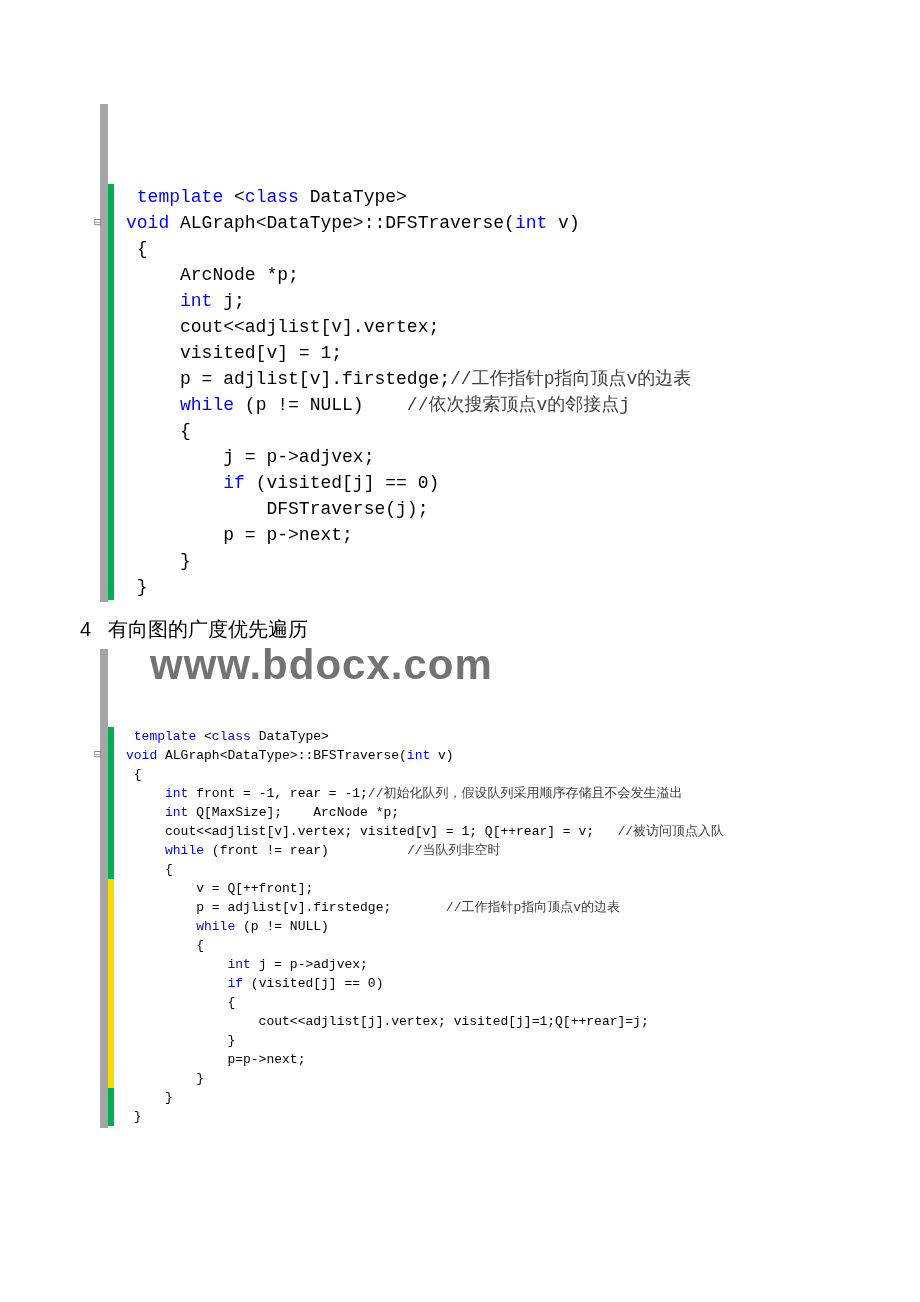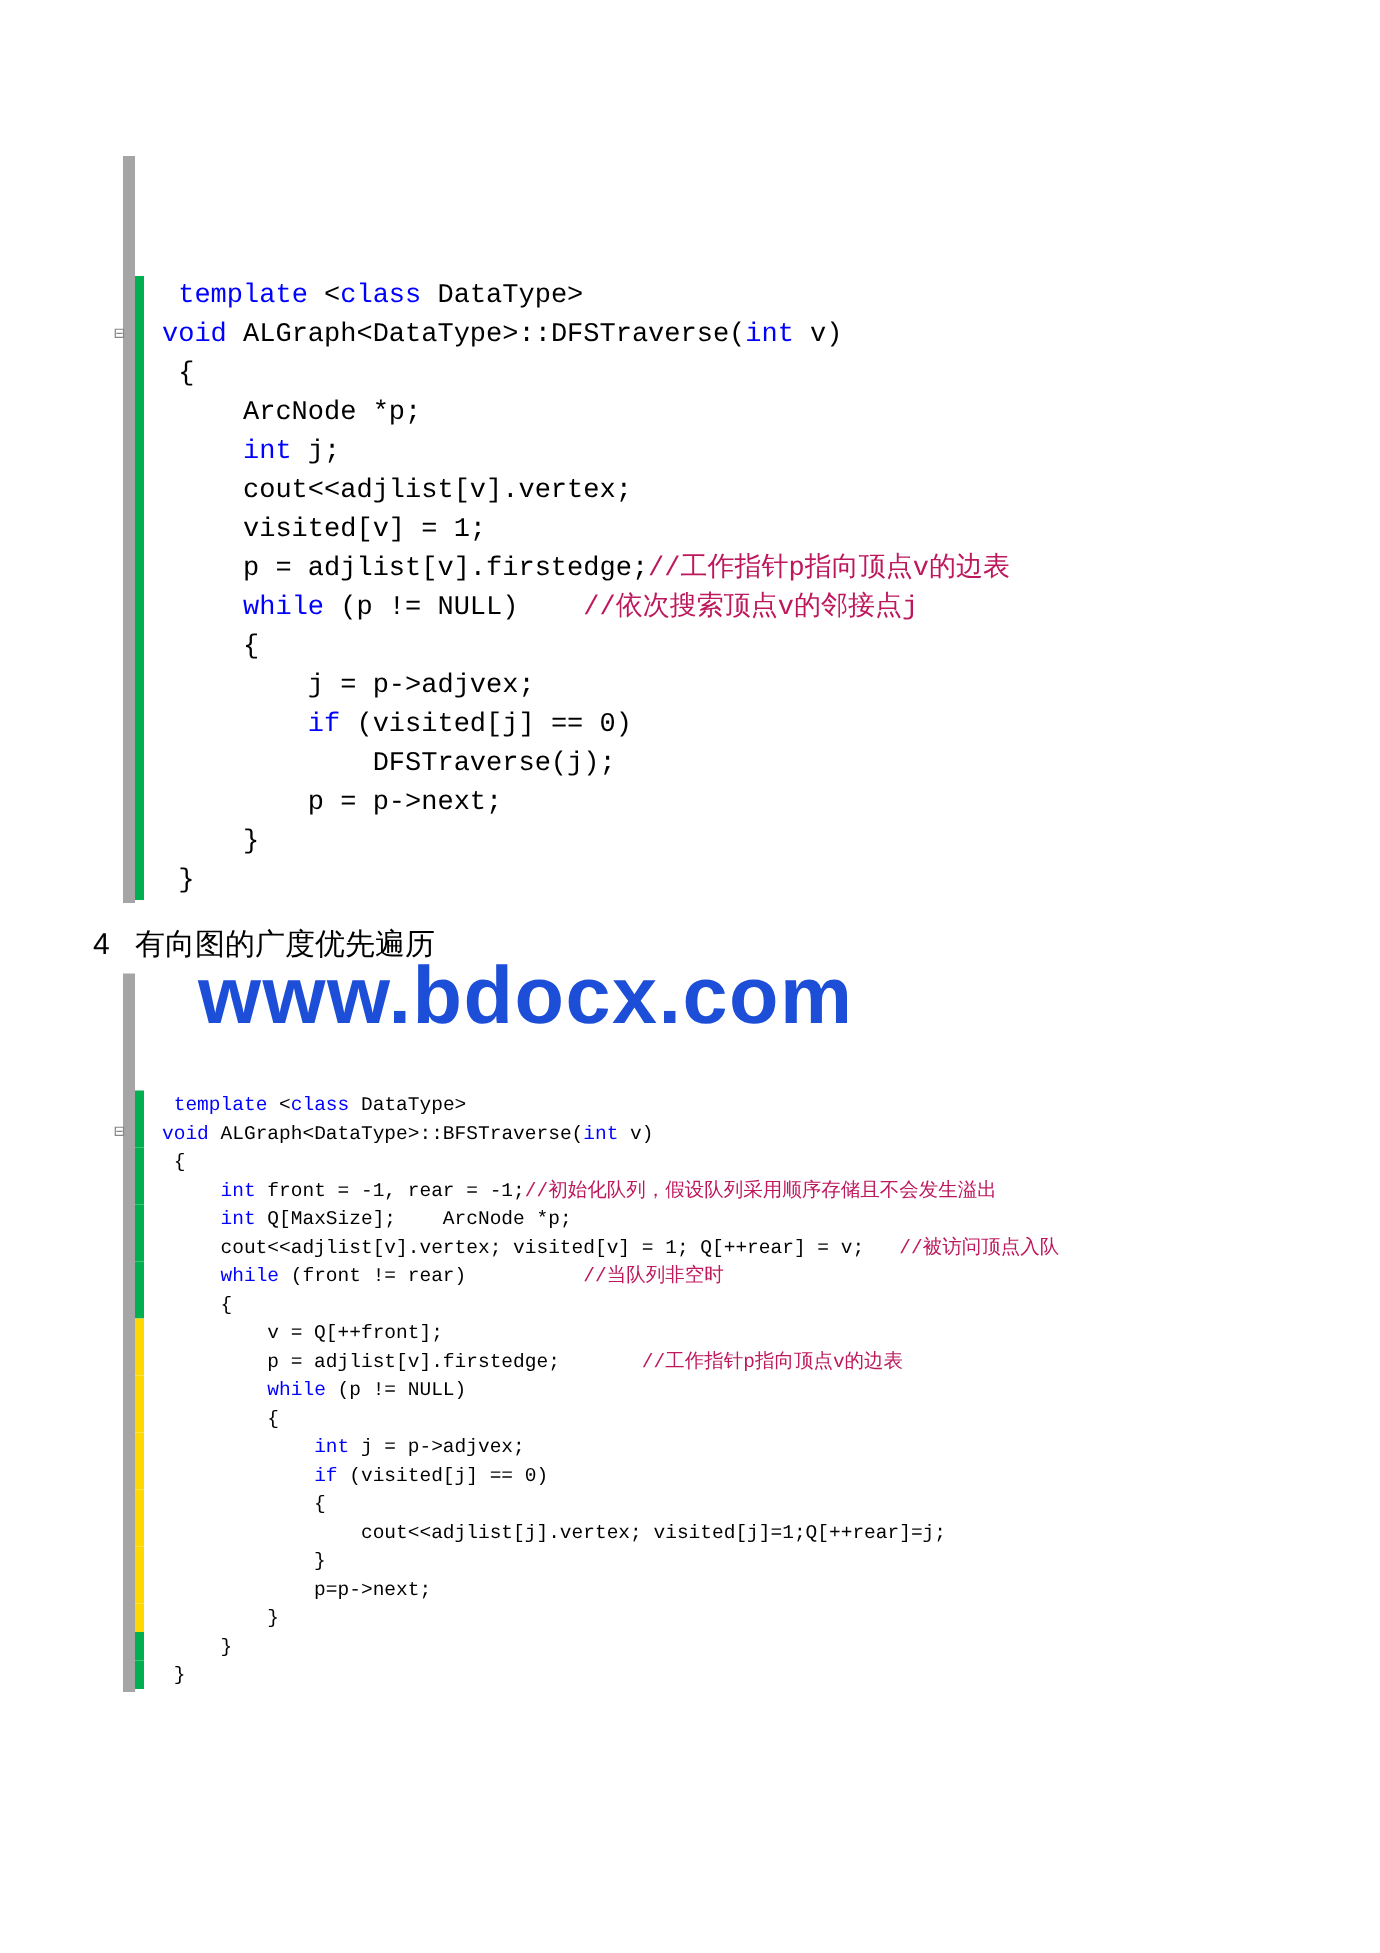--- a/index.html
+++ b/index.html
@@ -6,21 +6,21 @@
     margin: 0;
     padding: 0;
     background: #fff;
     font-family: "SimSun", "Microsoft YaHei", sans-serif;
     font-size: 16px;
     color: #000;
   }
   .page {
     width: 844px;
     box-sizing: border-box;
-    padding: 100px 90px 50px 62px;
+    padding: 100px 90px 50px 80px;
   }
   .code-image {
     border: none;
     margin: 4px 0 10px 20px;
   }
   .code-block {
     font-family: Consolas, "Courier New", monospace;
     white-space: pre;
     background: #fff;
     position: relative;
@@ -40,29 +40,29 @@
   .line .mark {
     position: absolute;
     left: 0;
     top: 0;
     bottom: 0;
     width: 6px;
   }
   .m-green { background: #00b050; }
   .m-yellow { background: #ffd800; }
   .kw { color: #0000ff; }
-  .str, .comment { color: #be185d; }
+  .str, .comment { color: #404040; }
   .txt { color: #000; }
   .watermark {
     position: absolute;
     left: 50px;
     top: 6px;
-    font-size: 54px;
+    font-size: 42px;
     font-weight: bold;
-    color: #1d4ed8;
+    color: #737373;
     letter-spacing: 1px;
     pointer-events: none;
     z-index: 0;
     font-family: Arial, sans-serif;
   }
   .heading {
     margin: 14px 0 6px 0;
     font-size: 20px;
   }
   .heading .num { display: inline-block; width: 28px; }

